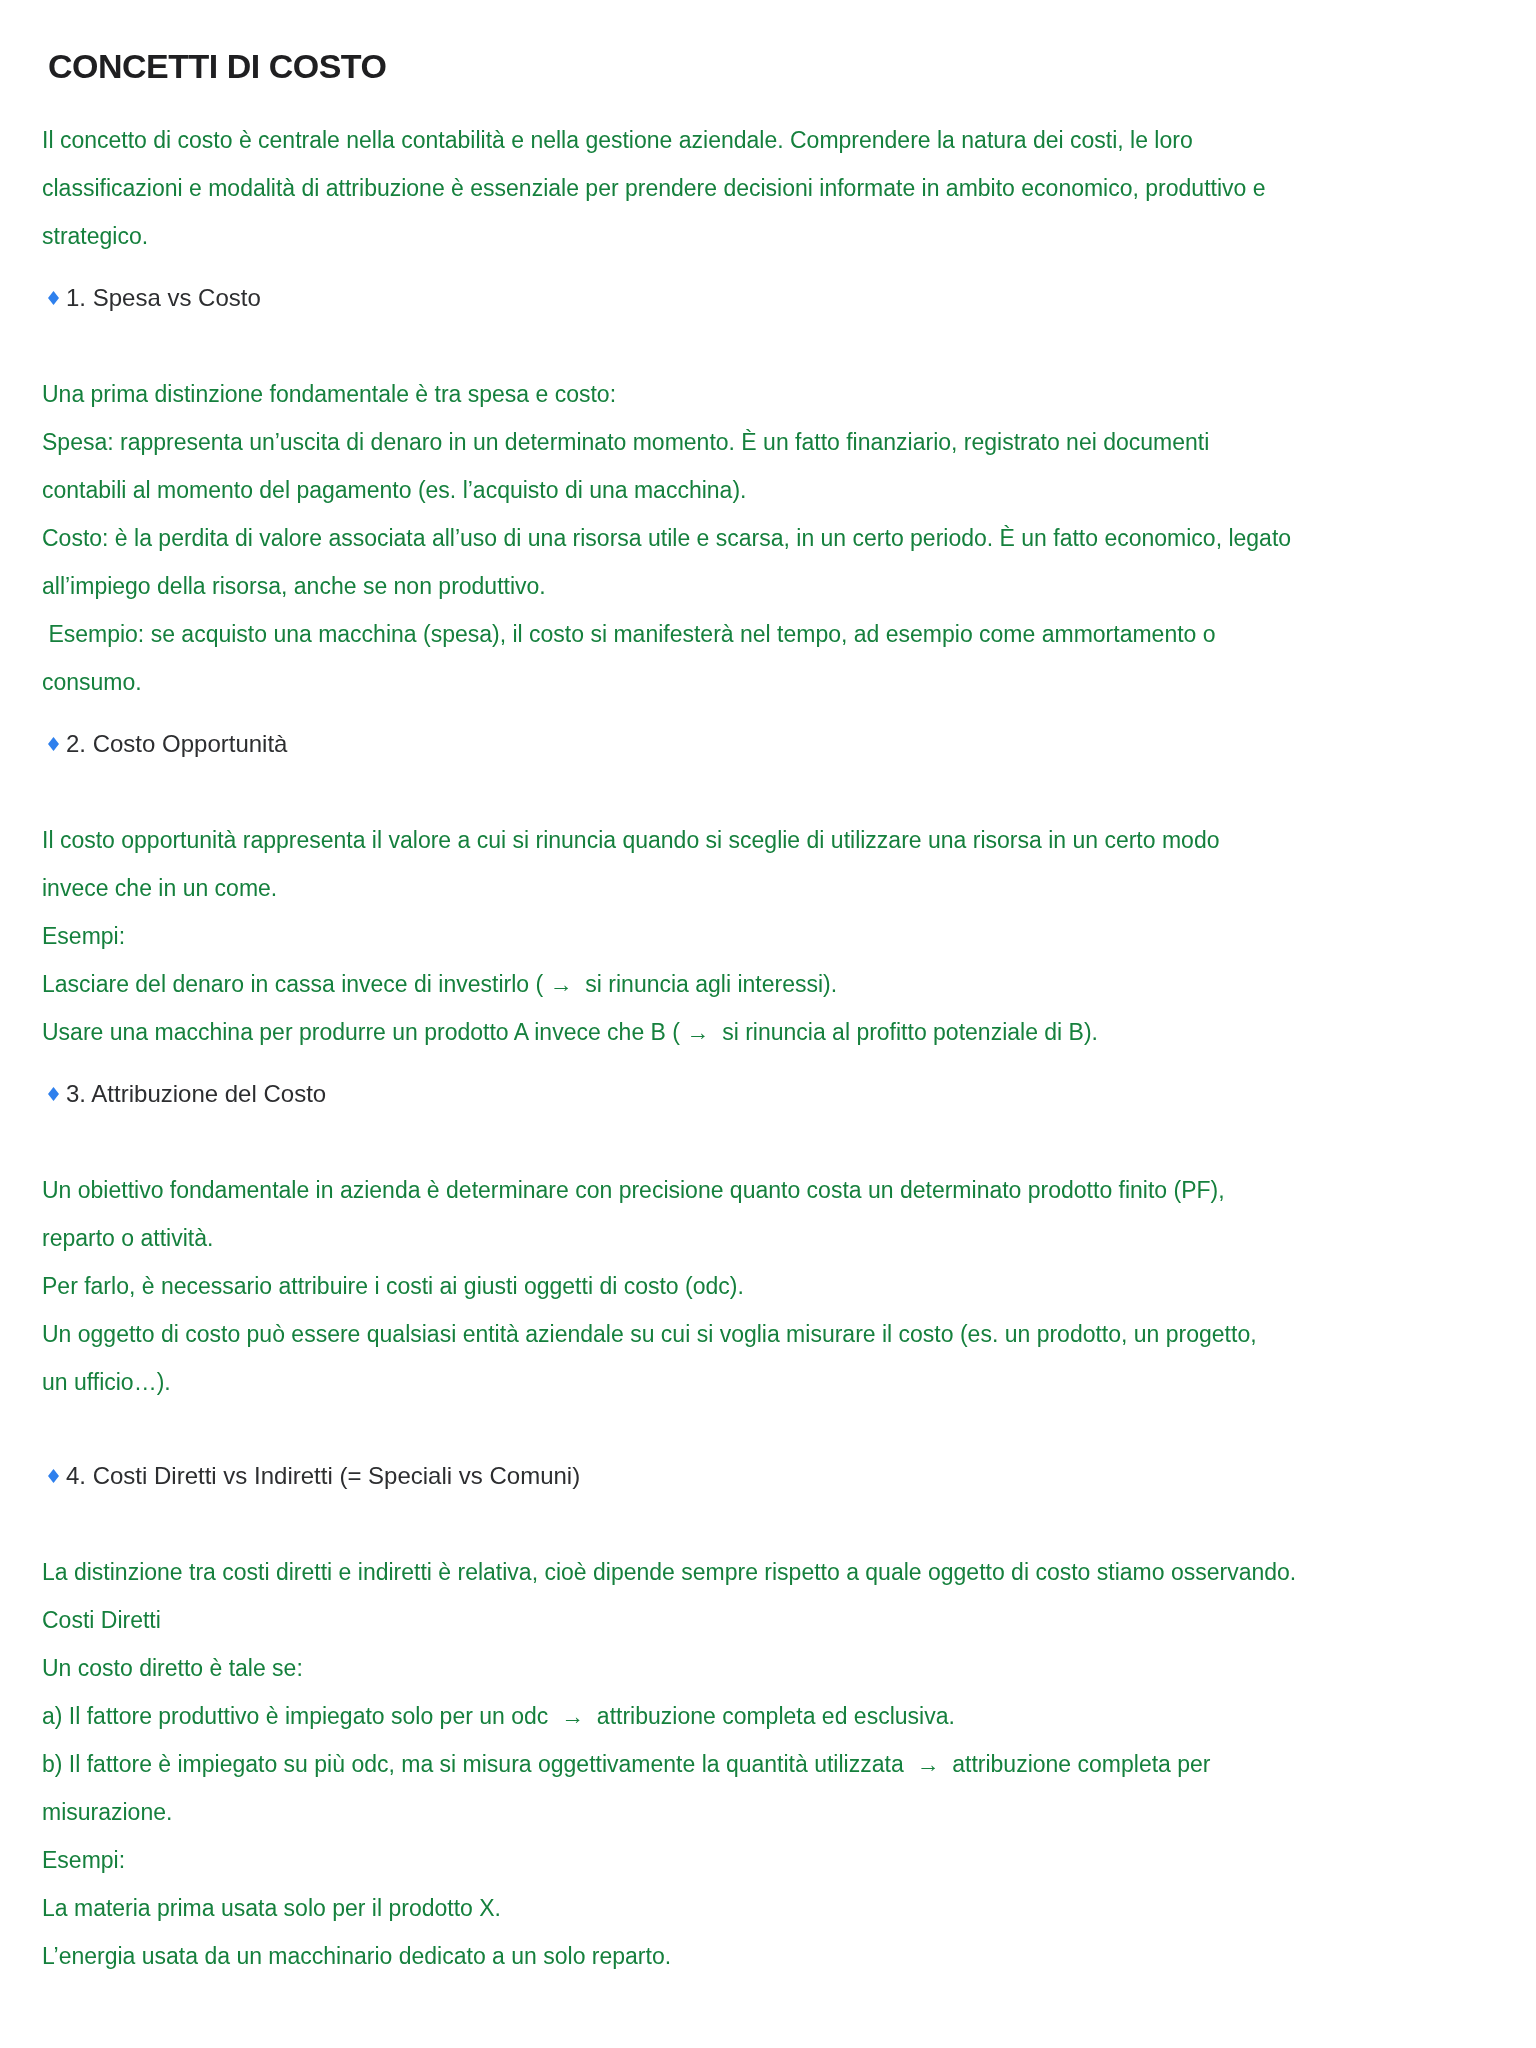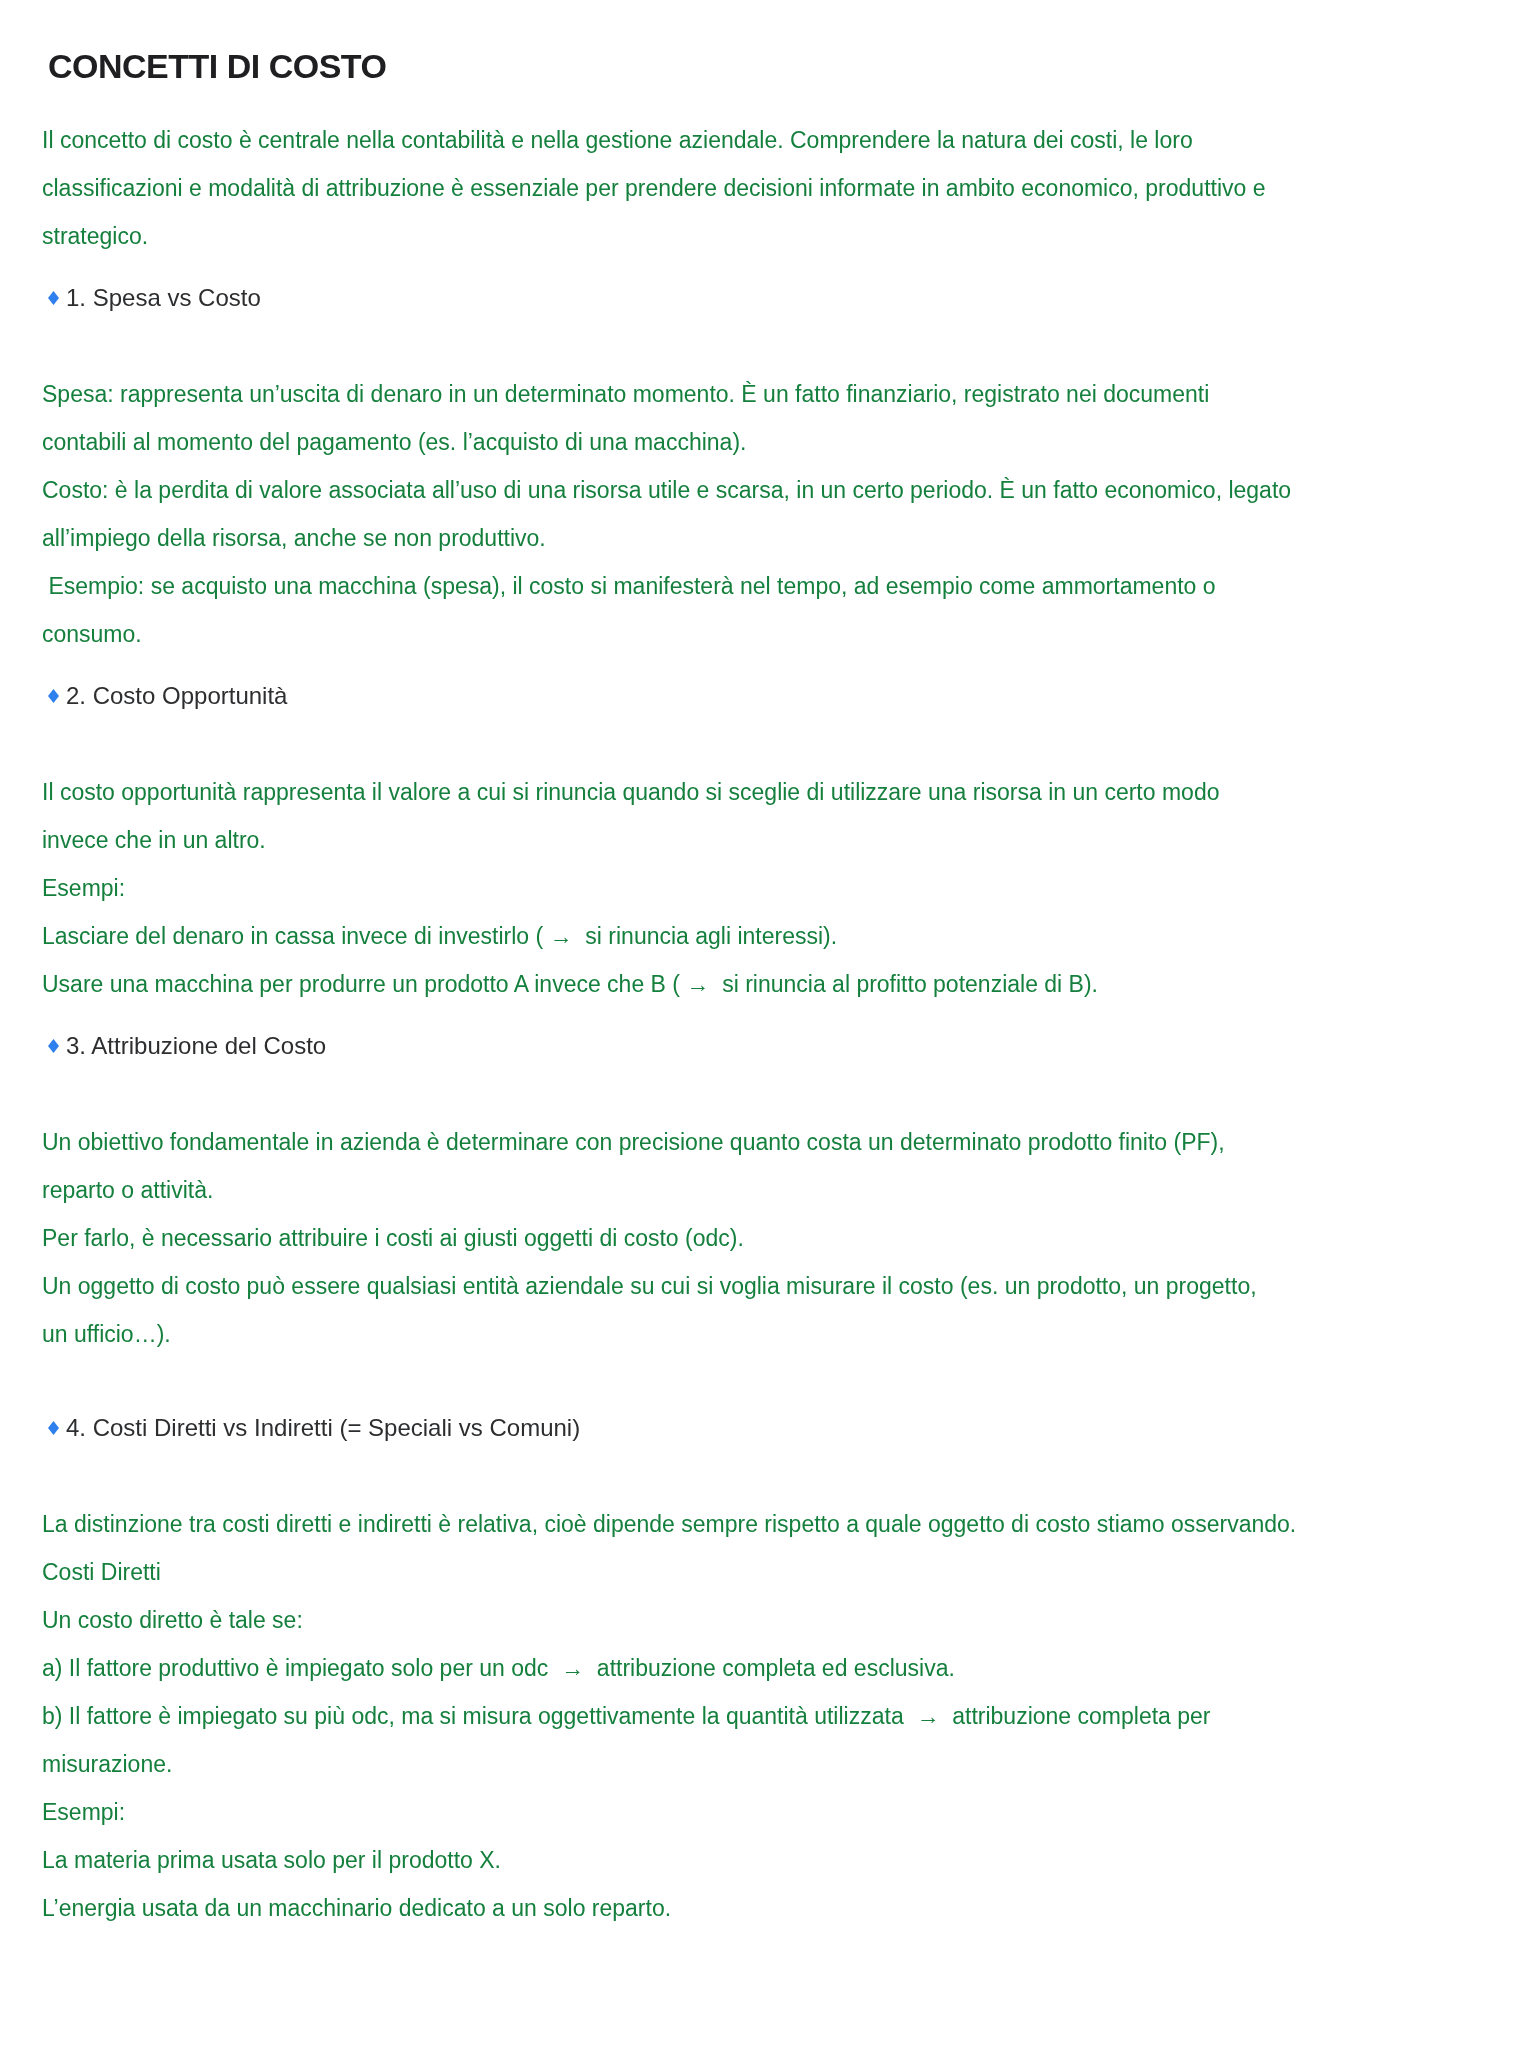--- a/index.html
+++ b/index.html
@@ -75,36 +75,37 @@
     <div class="line">classificazioni e modalità di attribuzione è essenziale per prendere decisioni informate in ambito economico, produttivo e</div>
     <div class="line">strategico.</div>
   </div>
 
   <div class="heading">
     <span class="diamond"></span>
     <span class="heading-text">1. Spesa vs Costo</span>
   </div>
 
   <div class="para">
+    <div class="line">Una prima distinzione fondamentale è tra spesa e costo:</div>
     <div class="line">Spesa: rappresenta un’uscita di denaro in un determinato momento. È un fatto finanziario, registrato nei documenti</div>
     <div class="line">contabili al momento del pagamento (es. l’acquisto di una macchina).</div>
     <div class="line">Costo: è la perdita di valore associata all’uso di una risorsa utile e scarsa, in un certo periodo. È un fatto economico, legato</div>
     <div class="line">all’impiego della risorsa, anche se non produttivo.</div>
     <div class="line"> Esempio: se acquisto una macchina (spesa), il costo si manifesterà nel tempo, ad esempio come ammortamento o</div>
     <div class="line">consumo.</div>
   </div>
 
   <div class="heading">
     <span class="diamond"></span>
     <span class="heading-text">2. Costo Opportunità</span>
   </div>
 
   <div class="para">
     <div class="line">Il costo opportunità rappresenta il valore a cui si rinuncia quando si sceglie di utilizzare una risorsa in un certo modo</div>
-    <div class="line">invece che in un altro.</div>
+    <div class="line">invece che in un come.</div>
     <div class="line">Esempi:</div>
     <div class="line">Lasciare del denaro in cassa invece di investirlo ( →  si rinuncia agli interessi).</div>
     <div class="line">Usare una macchina per produrre un prodotto A invece che B ( →  si rinuncia al profitto potenziale di B).</div>
   </div>
 
   <div class="heading">
     <span class="diamond"></span>
     <span class="heading-text">3. Attribuzione del Costo</span>
   </div>
 

